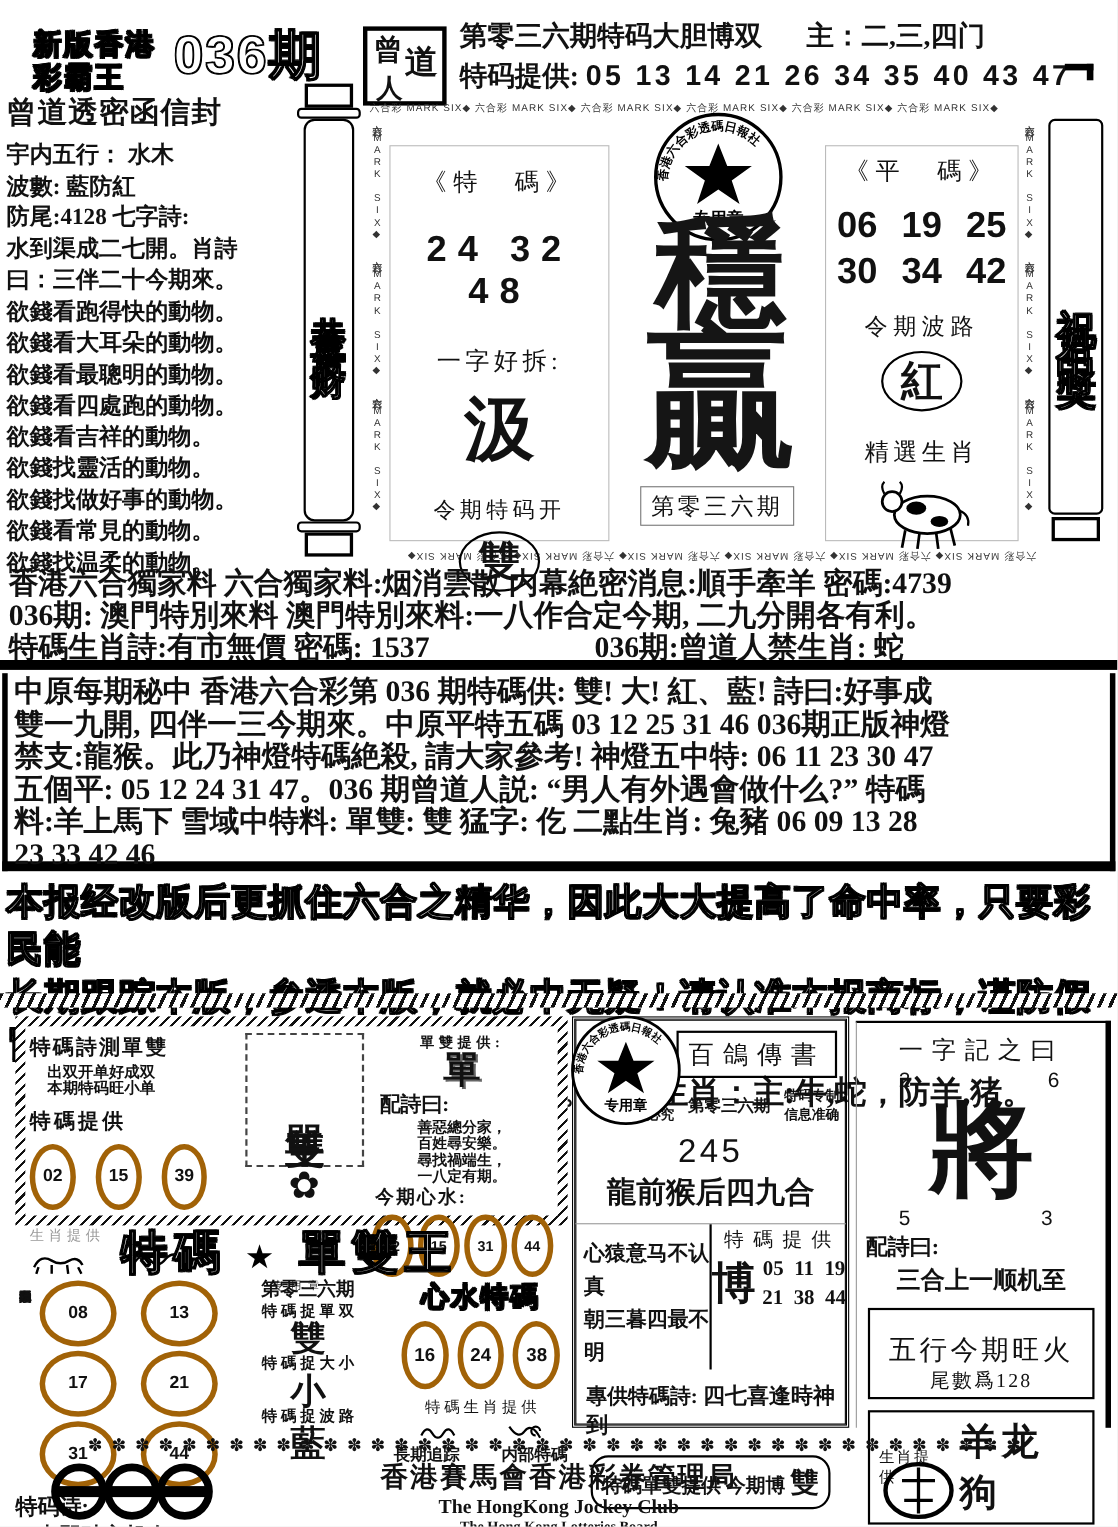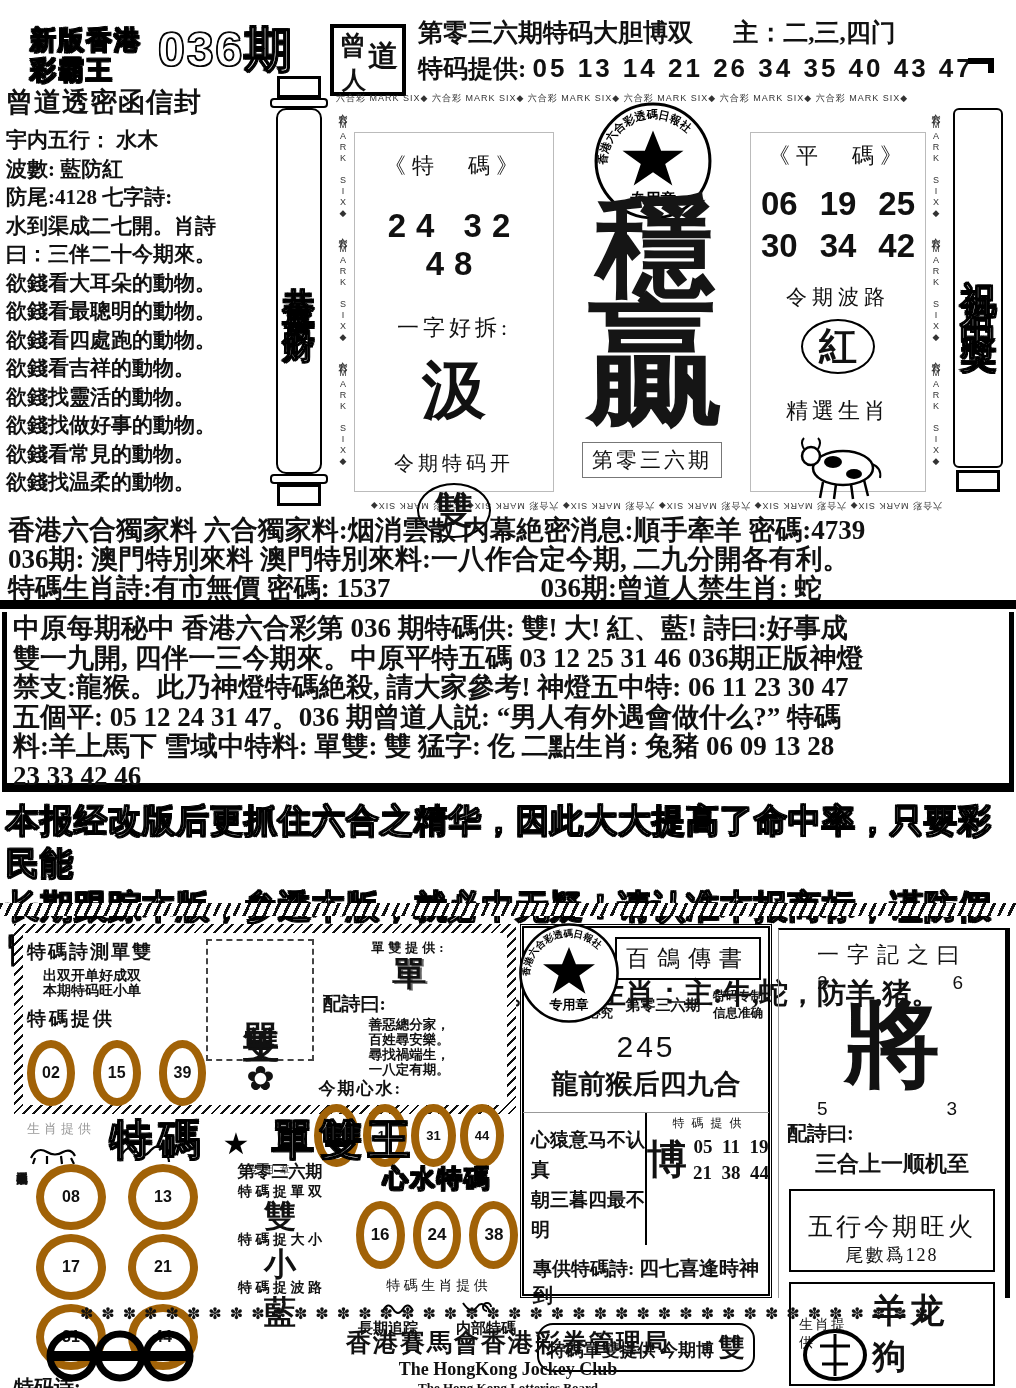--- a/index.html
+++ b/index.html
@@ -12,21 +12,21 @@
   }
   .abs { position:absolute; }
   .outl {
     color:#fff; font-weight:700;
     -webkit-text-stroke:1.1px #000;
     text-shadow:-1px -1px 0 #000,1px -1px 0 #000,-1px 1px 0 #000,1px 1px 0 #000;
   }
   .vtext { writing-mode:vertical-rl; text-orientation:upright; }
   .num { font-family:"Liberation Sans","DejaVu Sans",sans-serif; font-weight:700; }
   .oval {
-    display:inline-block; border:8px solid #a16207; border-radius:50%;
+    display:inline-block; border:5px solid #a16207; border-radius:50%;
     padding:16px 7px; font-family:"Liberation Sans","DejaVu Sans",sans-serif; font-weight:700;
   }
   .wm { font-size:9px; color:#333; white-space:nowrap; overflow:hidden;
         font-family:"Liberation Sans","DejaVu Sans",sans-serif; letter-spacing:1px; }
   .chainband { background:repeating-linear-gradient(115deg,#111 0 3px,#fff 3px 9px); }
   .hatch { background:repeating-linear-gradient(135deg,#111 0 2px,#fff 2px 7px); }
   .scrollbody {
     border:2.5px solid #000; border-radius:10px; background:#fff;
     display:flex; align-items:center; justify-content:center;
   }
@@ -64,20 +64,21 @@
   <div class="abs" style="right:22px; top:58px; width:26px; height:15px; border-top:6px solid #000; border-right:6px solid #000;"></div>
 
   <div class="abs" style="left:6px; top:84px; width:256px;">
     <div style="font-size:27px; font-weight:700; letter-spacing:1px;">曾道透密函信封</div>
     <div style="margin-top:6px; font-size:21px; line-height:28.5px; font-weight:600;">
       <div>宇内五行： 水木</div>
       <div>波數: 藍防紅</div>
       <div>防尾:4128  七字詩:</div>
       <div>水到渠成二七開。肖詩</div>
       <div>曰：三伴二十今期來。</div>
+      <div>欲錢看跑得快的動物。</div>
       <div>欲錢看大耳朵的動物。</div>
       <div>欲錢看最聰明的動物。</div>
       <div>欲錢看四處跑的動物。</div>
       <div>欲錢看吉祥的動物。</div>
       <div>欲錢找靈活的動物。</div>
       <div>欲錢找做好事的動物。</div>
       <div>欲錢看常見的動物。</div>
       <div>欲錢找温柔的動物。</div>
     </div>
   </div>
@@ -317,21 +318,21 @@
       </div>
     </div>
     <div class="ctr num" style="font-size:30px; font-weight:400; letter-spacing:3px; margin-top:8px;">245</div>
     <div class="ctr" style="font-size:27px; font-weight:800; margin-top:2px;">龍前猴后四九合</div>
     <div style="display:flex; margin-top:10px; border-top:1px solid #999;">
       <div style="width:55%; padding:12px 0 0 8px; font-size:19px; font-weight:800; line-height:30px; border-right:2px solid #000;">
         <div>心猿意马不认真</div>
         <div>朝三暮四最不明</div>
       </div>
       <div style="flex:1; text-align:center;">
-        <div style="font-size:12px; letter-spacing:2px; margin-top:2px;">特 碼 提 供</div>
+        <div style="font-size:18px; letter-spacing:2px; margin-top:2px;">特 碼 提 供</div>
         <div style="display:flex; align-items:center; justify-content:center; gap:6px;">
           <span style="font-size:40px; font-weight:700;">博</span>
           <span style="font-size:19px; font-weight:600; line-height:26px; white-space:pre;"><span style="display:block;">05  11  19</span><span style="display:block;">21  38  44</span></span>
         </div>
       </div>
     </div>
     <div style="padding:10px 0 0 10px; font-size:19px;">
       <span style="font-weight:800;">專供特碼詩:</span>
       <span style="font-weight:700; font-size:20px;">四七喜逢時神到</span>
     </div>

